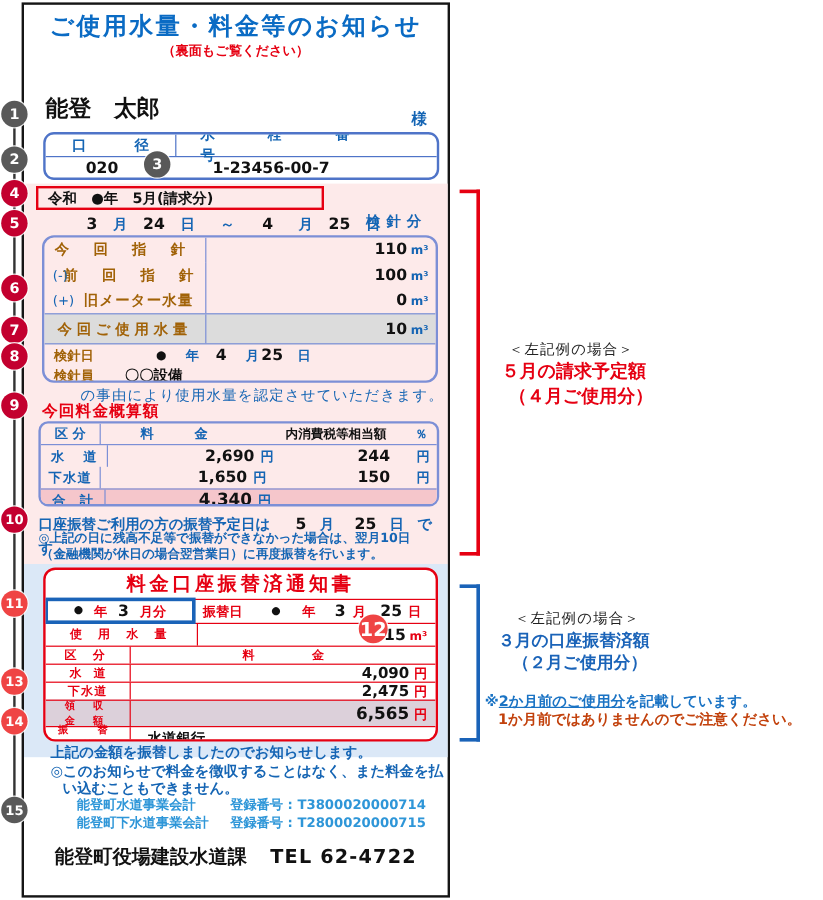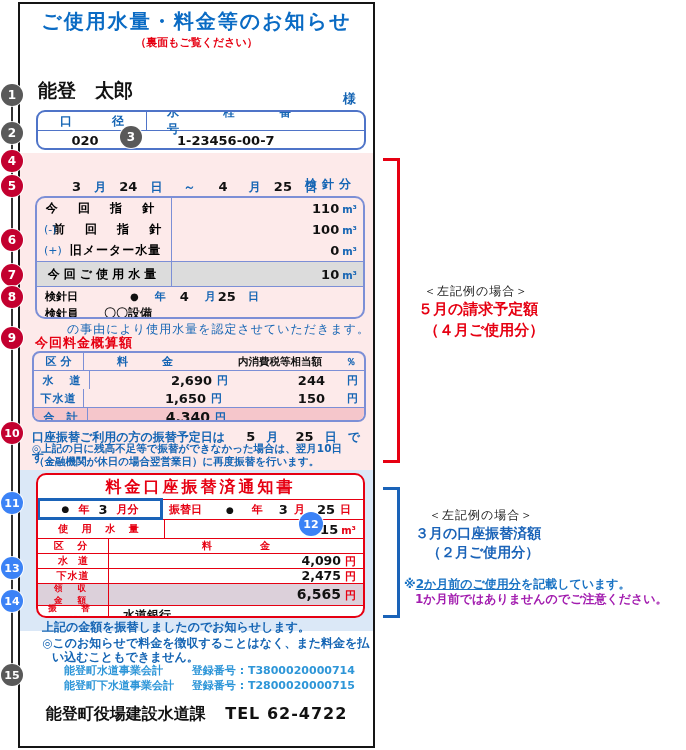--- a/index.html
+++ b/index.html
@@ -23,21 +23,21 @@
   .m-hd{border-bottom:1.5px solid #4f74c8;}
   
   .utable{border:2px solid #7c8fd6;border-radius:10px;box-sizing:border-box;overflow:hidden;}
   .u-row{display:flex;align-items:center;}
   .u-label{width:134px;align-self:stretch;display:flex;align-items:center;justify-content:center;
            border-right:1px solid #7c8fd6;position:relative;}
   .u-val{flex:1;text-align:right;padding-right:6px;font-size:13px;color:#111;font-weight:bold;}
   .unit{color:#1565b4;font-size:10px;margin-left:3px;font-weight:bold;}
   .runit{color:#e60012;font-size:10px;margin-left:3px;font-weight:bold;}
   .u-pre{position:absolute;left:7px;font-size:11px;color:#1565b4;}
-  .ulab{color:#000000;font-size:12px;font-weight:bold;text-align:center;}
+  .ulab{color:#a16207;font-size:12px;font-weight:bold;text-align:center;}
   
   .ftable{border:2px solid #7c8fd6;border-radius:8px;box-sizing:border-box;overflow:hidden;}
   .f-row{display:flex;align-items:center;}
   .f-cat{width:49px;align-self:stretch;display:flex;align-items:center;justify-content:center;
          border-right:1px solid #7c8fd6;color:#1565b4;font-size:11px;font-weight:bold;}
   .f-fee{width:122px;text-align:right;font-size:13px;font-weight:bold;color:#111;}
   .f-yen{width:22px;padding-left:5px;color:#1565b4;font-size:11px;font-weight:bold;}
   .f-tax{flex:1;text-align:right;font-size:13px;font-weight:bold;color:#111;}
   
   .rbox{border:2px solid #e60012;border-radius:10px;background:#fff;box-sizing:border-box;overflow:hidden;}
@@ -46,21 +46,21 @@
            flex-direction:column;align-items:center;justify-content:center;color:#e60012;}
   .r-lab126{width:126px;align-self:stretch;border-right:1px solid #e60012;display:flex;
             align-items:center;justify-content:center;color:#e60012;}
   .r-val{flex:1;text-align:right;padding-right:7px;font-size:13px;font-weight:bold;color:#111;}
   .ryen{color:#e60012;font-size:11px;margin-left:4px;font-weight:bold;}
   .rsm{font-size:10px;font-weight:bold;}
   
   .badge{position:absolute;width:22px;height:22px;border-radius:50%;color:#fff;
          font-size:12px;font-weight:bold;display:flex;align-items:center;justify-content:center;
          z-index:6;box-shadow:0 0 0 1px rgba(255,255,255,.85);}
-  .bg-gray{background:#595959;} .bg-red{background:#c3002f;} .bg-blue{background:#3b82f6;}
+  .bg-gray{background:#595959;} .bg-red{background:#c3002f;} .bg-blue{background:#ef4444;}
   .connector{position:absolute;left:11px;width:2px;background:#333;z-index:5;}
   
   .brk{position:absolute;z-index:3;}
   .annk{color:#222;font-size:12px;letter-spacing:1px;}
 </style>
 </head>
 <body>
 
 <div class="stage">
 
@@ -78,20 +78,24 @@
         <div class="m-c2 tb bold" style="justify-content:center;font-size:12px;letter-spacing:20px;padding-left:20px;">水 栓 番 号</div>
       </div>
       <div class="m-row">
         <div class="m-c1 tk bold" style="font-size:13px;border-right:1.5px solid #4f74c8;">020</div>
         <div class="m-c2 tk bold" style="padding-left:44px;font-size:13px;">1-23456-00-7</div>
       </div>
     </div>
 
     <div class="abs pinkbg" style="left:0;top:149px;width:353px;height:317px;"></div>
 
+    <div class="abs" style="left:10px;top:151px;width:240px;height:20px;border:2.5px solid #e60012;box-sizing:border-box;
+                display:flex;align-items:center;padding-left:8px;">
+      <span class="tk bold" style="font-size:12px;">令和　●年　5月(請求分)</span>
+    </div>
 
     <div class="abs" style="left:16px;top:172px;width:330px;height:18px;">
       <span class="tk bold" style="margin-left:36px;font-size:13px;">3</span>
       <span class="tb bold" style="margin-left:8px;font-size:12px;">月</span>
       <span class="tk bold" style="margin-left:8px;font-size:13px;">24</span>
       <span class="tb bold" style="margin-left:8px;font-size:12px;">日</span>
       <span class="tb bold" style="margin-left:16px;font-size:12px;">～</span>
       <span class="tk bold" style="margin-left:18px;font-size:13px;">4</span>
       <span class="tb bold" style="margin-left:16px;font-size:12px;">月</span>
       <span class="tk bold" style="margin-left:8px;font-size:13px;">25</span>
@@ -276,36 +280,36 @@
   <div class="badge bg-gray" style="left:1px;top:122px;">2</div>
   <div class="badge bg-gray" style="left:120px;top:126px;">3</div>
   <div class="badge bg-red" style="left:1px;top:150px;">4</div>
   <div class="badge bg-red" style="left:1px;top:175px;">5</div>
   <div class="badge bg-red" style="left:1px;top:229px;">6</div>
   <div class="badge bg-red" style="left:1px;top:264px;">7</div>
   <div class="badge bg-red" style="left:1px;top:286px;">8</div>
   <div class="badge bg-red" style="left:1px;top:327px;">9</div>
   <div class="badge bg-red" style="left:1px;top:422px;font-size:11px;">10</div>
   <div class="badge bg-blue" style="left:1px;top:492px;font-size:11px;">11</div>
-  <div class="badge bg-blue" style="left:299px;top:512px;width:24px;height:24px;font-size:11px;">12</div>
+  <div class="badge bg-blue" style="left:299px;top:512px;width:24px;height:24px;font-size:16px;">12</div>
   <div class="badge bg-blue" style="left:1px;top:557px;font-size:11px;">13</div>
   <div class="badge bg-blue" style="left:1px;top:590px;font-size:11px;">14</div>
   <div class="badge bg-gray" style="left:1px;top:664px;font-size:11px;">15</div>
 
   <div class="brk" style="left:397px;top:158px;width:3px;height:305px;background:#e60012;"></div>
   <div class="brk" style="left:383px;top:158px;width:17px;height:3px;background:#e60012;"></div>
   <div class="brk" style="left:383px;top:460px;width:17px;height:3px;background:#e60012;"></div>
   <div class="abs annk" style="left:424px;top:283px;">＜左記例の場合＞</div>
   <div class="abs tr bold" style="left:418px;top:300px;font-size:15px;">５月の請求予定額</div>
   <div class="abs tr bold" style="left:424px;top:321px;font-size:15px;">（４月ご使用分）</div>
 
   <div class="brk" style="left:397px;top:487px;width:3px;height:131px;background:#1a63b8;"></div>
   <div class="brk" style="left:383px;top:487px;width:17px;height:3px;background:#1a63b8;"></div>
   <div class="brk" style="left:383px;top:615px;width:17px;height:3px;background:#1a63b8;"></div>
   <div class="abs annk" style="left:429px;top:507px;">＜左記例の場合＞</div>
   <div class="abs bold" style="left:415px;top:525px;font-size:14px;color:#1a63b8;">３月の口座振替済額</div>
   <div class="abs bold" style="left:427px;top:544px;font-size:14px;color:#1a63b8;">（２月ご使用分）</div>
   <div class="abs" style="left:404px;top:576px;font-size:12px;font-weight:bold;color:#1a73c4;">
     <span>※</span><span style="text-decoration:underline;">2か月前のご使用分</span><span>を記載しています。</span>
   </div>
-  <div class="abs" style="left:415px;top:591px;font-size:12px;font-weight:bold;color:#a21caf;text-align:right;">1か月前ではありませんのでご注意ください。</div>
+  <div class="abs" style="left:415px;top:591px;font-size:12px;font-weight:bold;color:#c2410c;text-align:right;">1か月前ではありませんのでご注意ください。</div>
 
 </div>
 
 </body></html>

